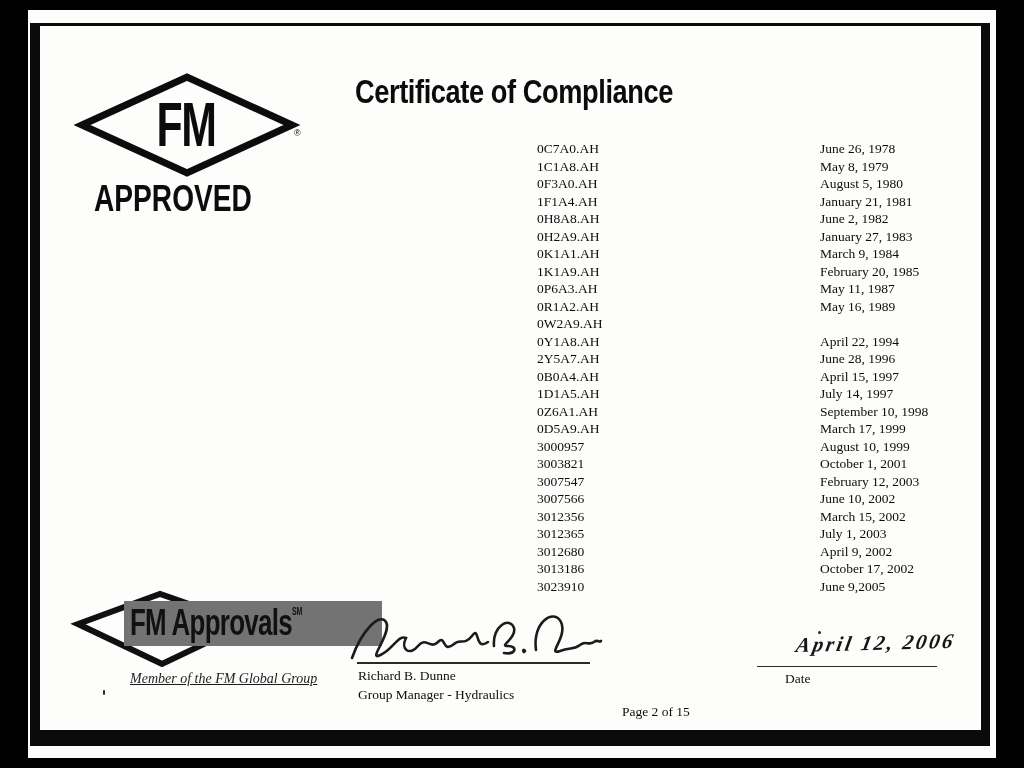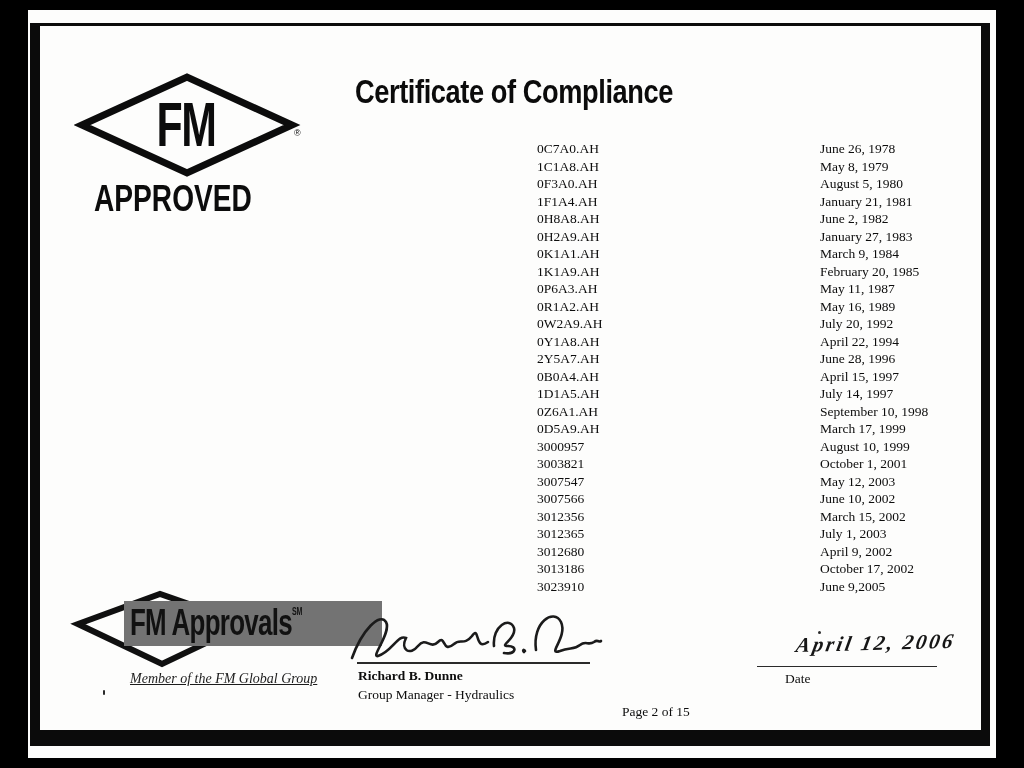--- a/index.html
+++ b/index.html
@@ -123,21 +123,20 @@
       <div class="cert-row">
       <span class="cert-code">0P6A3.AH</span>
       <span class="cert-date">May 11, 1987</span>
     </div>
       <div class="cert-row">
       <span class="cert-code">0R1A2.AH</span>
       <span class="cert-date">May 16, 1989</span>
     </div>
       <div class="cert-row">
       <span class="cert-code">0W2A9.AH</span>
-      <span class="cert-date">July 20, 1992</span>
     </div>
       <div class="cert-row">
       <span class="cert-code">0Y1A8.AH</span>
       <span class="cert-date">April 22, 1994</span>
     </div>
       <div class="cert-row">
       <span class="cert-code">2Y5A7.AH</span>
       <span class="cert-date">June 28, 1996</span>
     </div>
       <div class="cert-row">
@@ -159,21 +158,21 @@
       <div class="cert-row">
       <span class="cert-code">3000957</span>
       <span class="cert-date">August 10, 1999</span>
     </div>
       <div class="cert-row">
       <span class="cert-code">3003821</span>
       <span class="cert-date">October 1, 2001</span>
     </div>
       <div class="cert-row">
       <span class="cert-code">3007547</span>
-      <span class="cert-date">May 12, 2003</span>
+      <span class="cert-date">February 12, 2003</span>
     </div>
       <div class="cert-row">
       <span class="cert-code">3007566</span>
       <span class="cert-date">June 10, 2002</span>
     </div>
       <div class="cert-row">
       <span class="cert-code">3012356</span>
       <span class="cert-date">March 15, 2002</span>
     </div>
       <div class="cert-row">
@@ -204,21 +203,21 @@
 
   <svg class="abs" style="left:320px; top:598px;" width="255" height="58" viewBox="0 0 255 58">
     <g fill="none" stroke="#1b1b1b" stroke-width="2.6" stroke-linecap="round">
       <path d="M4,50 C14,22 32,4 38,14 C44,24 22,50 30,48 C44,44 50,26 58,30 C52,42 62,48 70,38 C78,28 82,42 90,34 C98,26 94,46 106,36 C112,30 116,38 124,28 C132,16 126,44 140,34"></path>
       <path d="M146,38 C144,18 162,8 166,20 C169,31 150,38 160,38 C170,38 168,47 156,45"></path>
       <path d="M176,44 C174,42 176,41 177,43"></path>
       <path d="M188,42 C184,14 206,0 213,14 C220,29 198,48 212,43 C222,39 226,42 232,37 C238,32 240,38 246,34 C250,31 251,35 253,33"></path>
     </g>
   </svg>
   <div class="abs sig-line" style="left:329px; top:652px; width:233px;"></div>
-  <div class="abs block-text" style="left:330px; top:657px;font-weight:bold;">Richard B. Dunne</div>
+  <div class="abs block-text" style="left:330px; top:657px;">Richard B. Dunne</div>
   <div class="abs block-text" style="left:330px; top:676px;">Group Manager - Hydraulics</div>
 
   <div class="abs handwritten-date" style="left:766px; top:623px;">April 12, 2006</div>
   <div class="abs sig-line" style="left:729px; top:656px; width:180px; border-top-width:1px;"></div>
   <div class="abs block-text" style="left:729px; top:660px;margin-left:28px;">Date</div>
 
   <div class="abs page-num" style="left:594px; top:694px;">Page 2 of 15</div>
 
   <div class="speck" style="left:790px; top:621px; width:3px; height:3px;"></div>
   <div class="speck" style="left:75px; top:680px; width:2px; height:5px; border-radius:1px;"></div>

